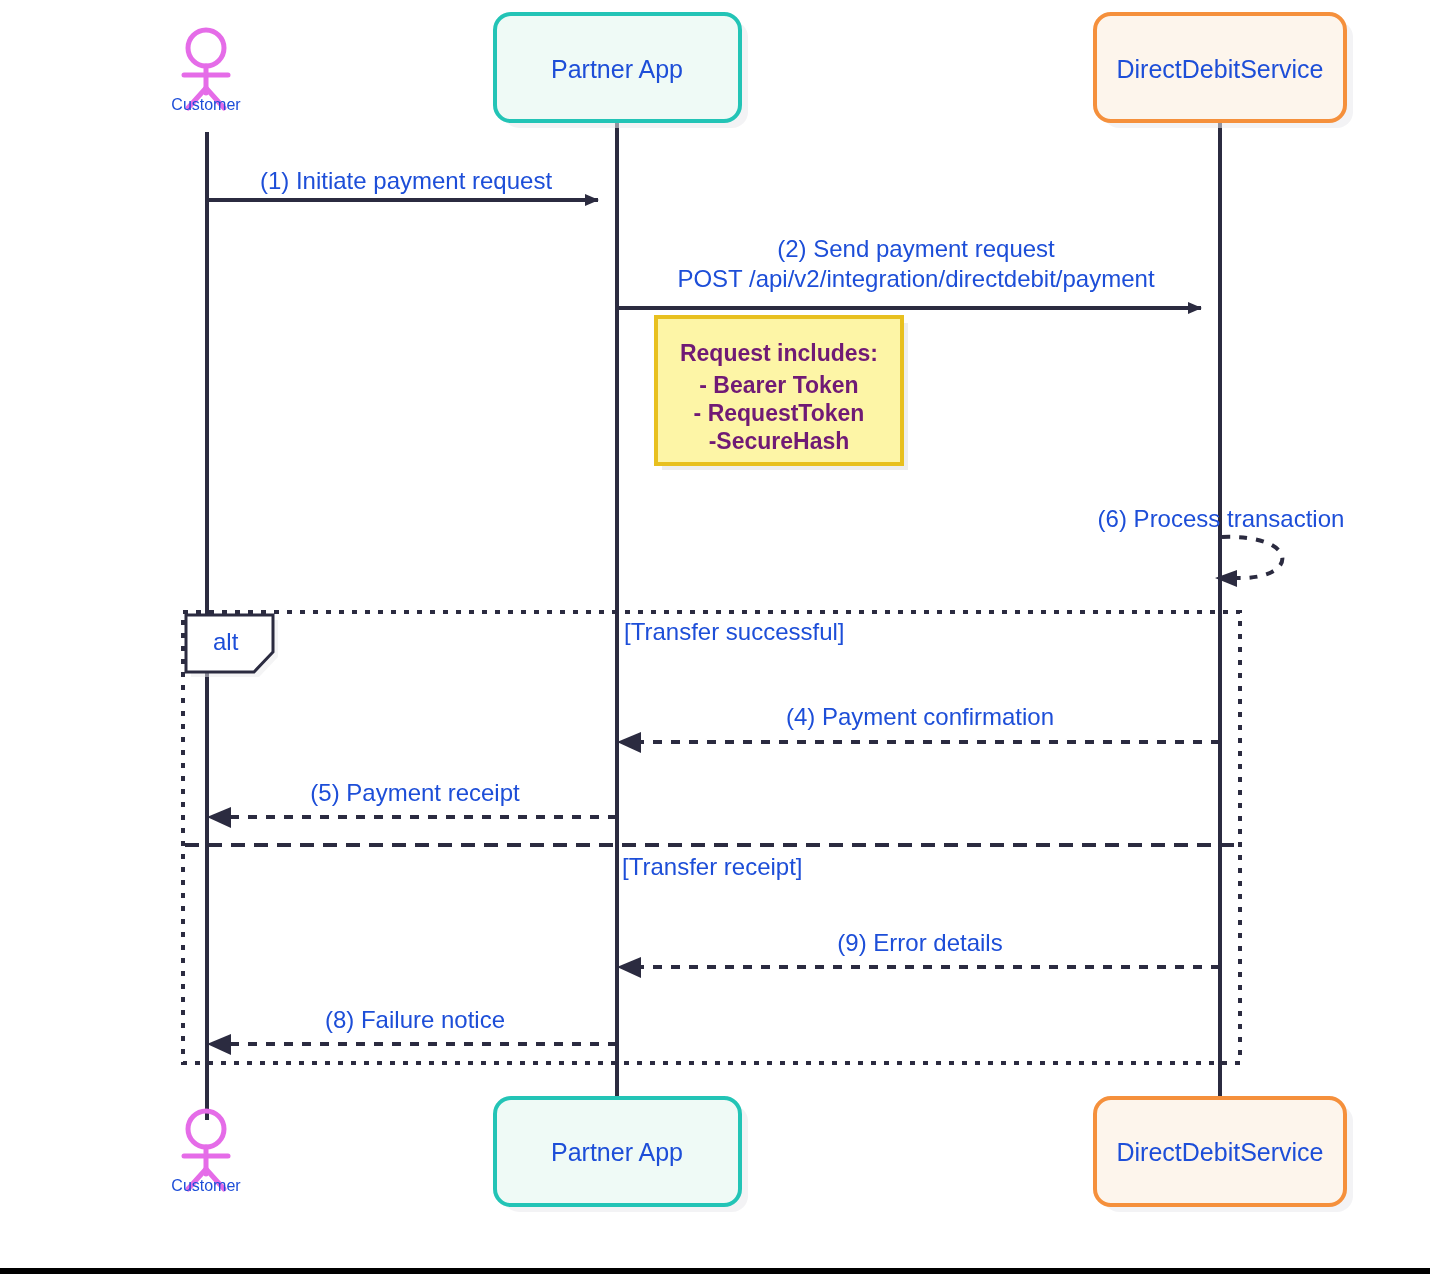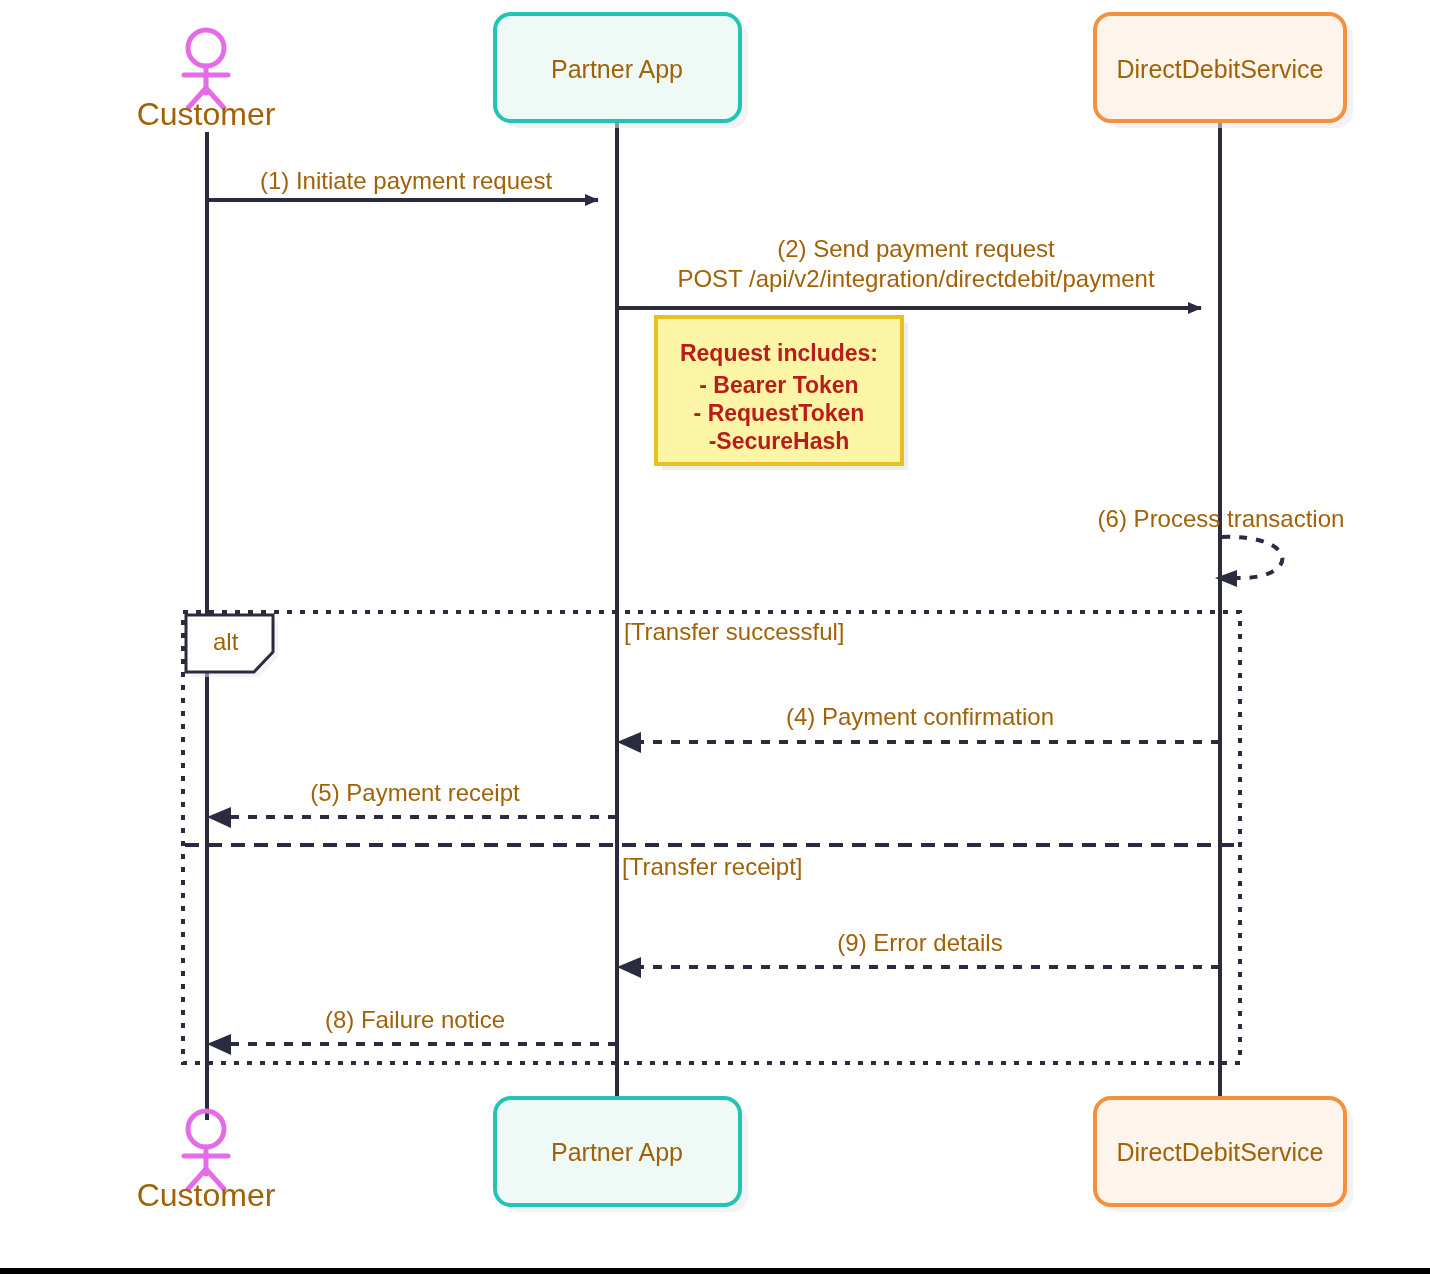--- a/index.html
+++ b/index.html
@@ -32,30 +32,30 @@
     position: absolute;
     left: 0;
     top: 0;
     width: 1430px;
     height: 1277px;
     pointer-events: none;
   }
   .lbl {
     position: absolute;
     white-space: pre;
-    color: #a16207;
+    color: #1d4ed8;
     line-height: 1.18;
   }
   .participant-label {
     font-size: 25px;
     text-align: center;
     transform: translateX(-50%);
   }
   .actor-label {
-    font-size: 32px;
+    font-size: 16px;
     text-align: center;
     transform: translateX(-50%);
   }
   .msg-label {
     font-size: 24px;
     text-align: center;
     transform: translateX(-50%);
   }
   .alt-kw {
     font-size: 24px;
@@ -63,21 +63,21 @@
   .guard-label {
     font-size: 24px;
     white-space: pre;
   }
   .note-text {
     position: absolute;
     font-size: 23px;
     font-weight: bold;
     text-align: center;
     line-height: 1.25;
-    color: #b91c1c;
+    color: #701a75;
     white-space: pre;
   }
   .self-label {
     font-size: 24px;
     white-space: pre;
     transform: translateX(-50%);
   }
 </style>
 </head>
 <body>

